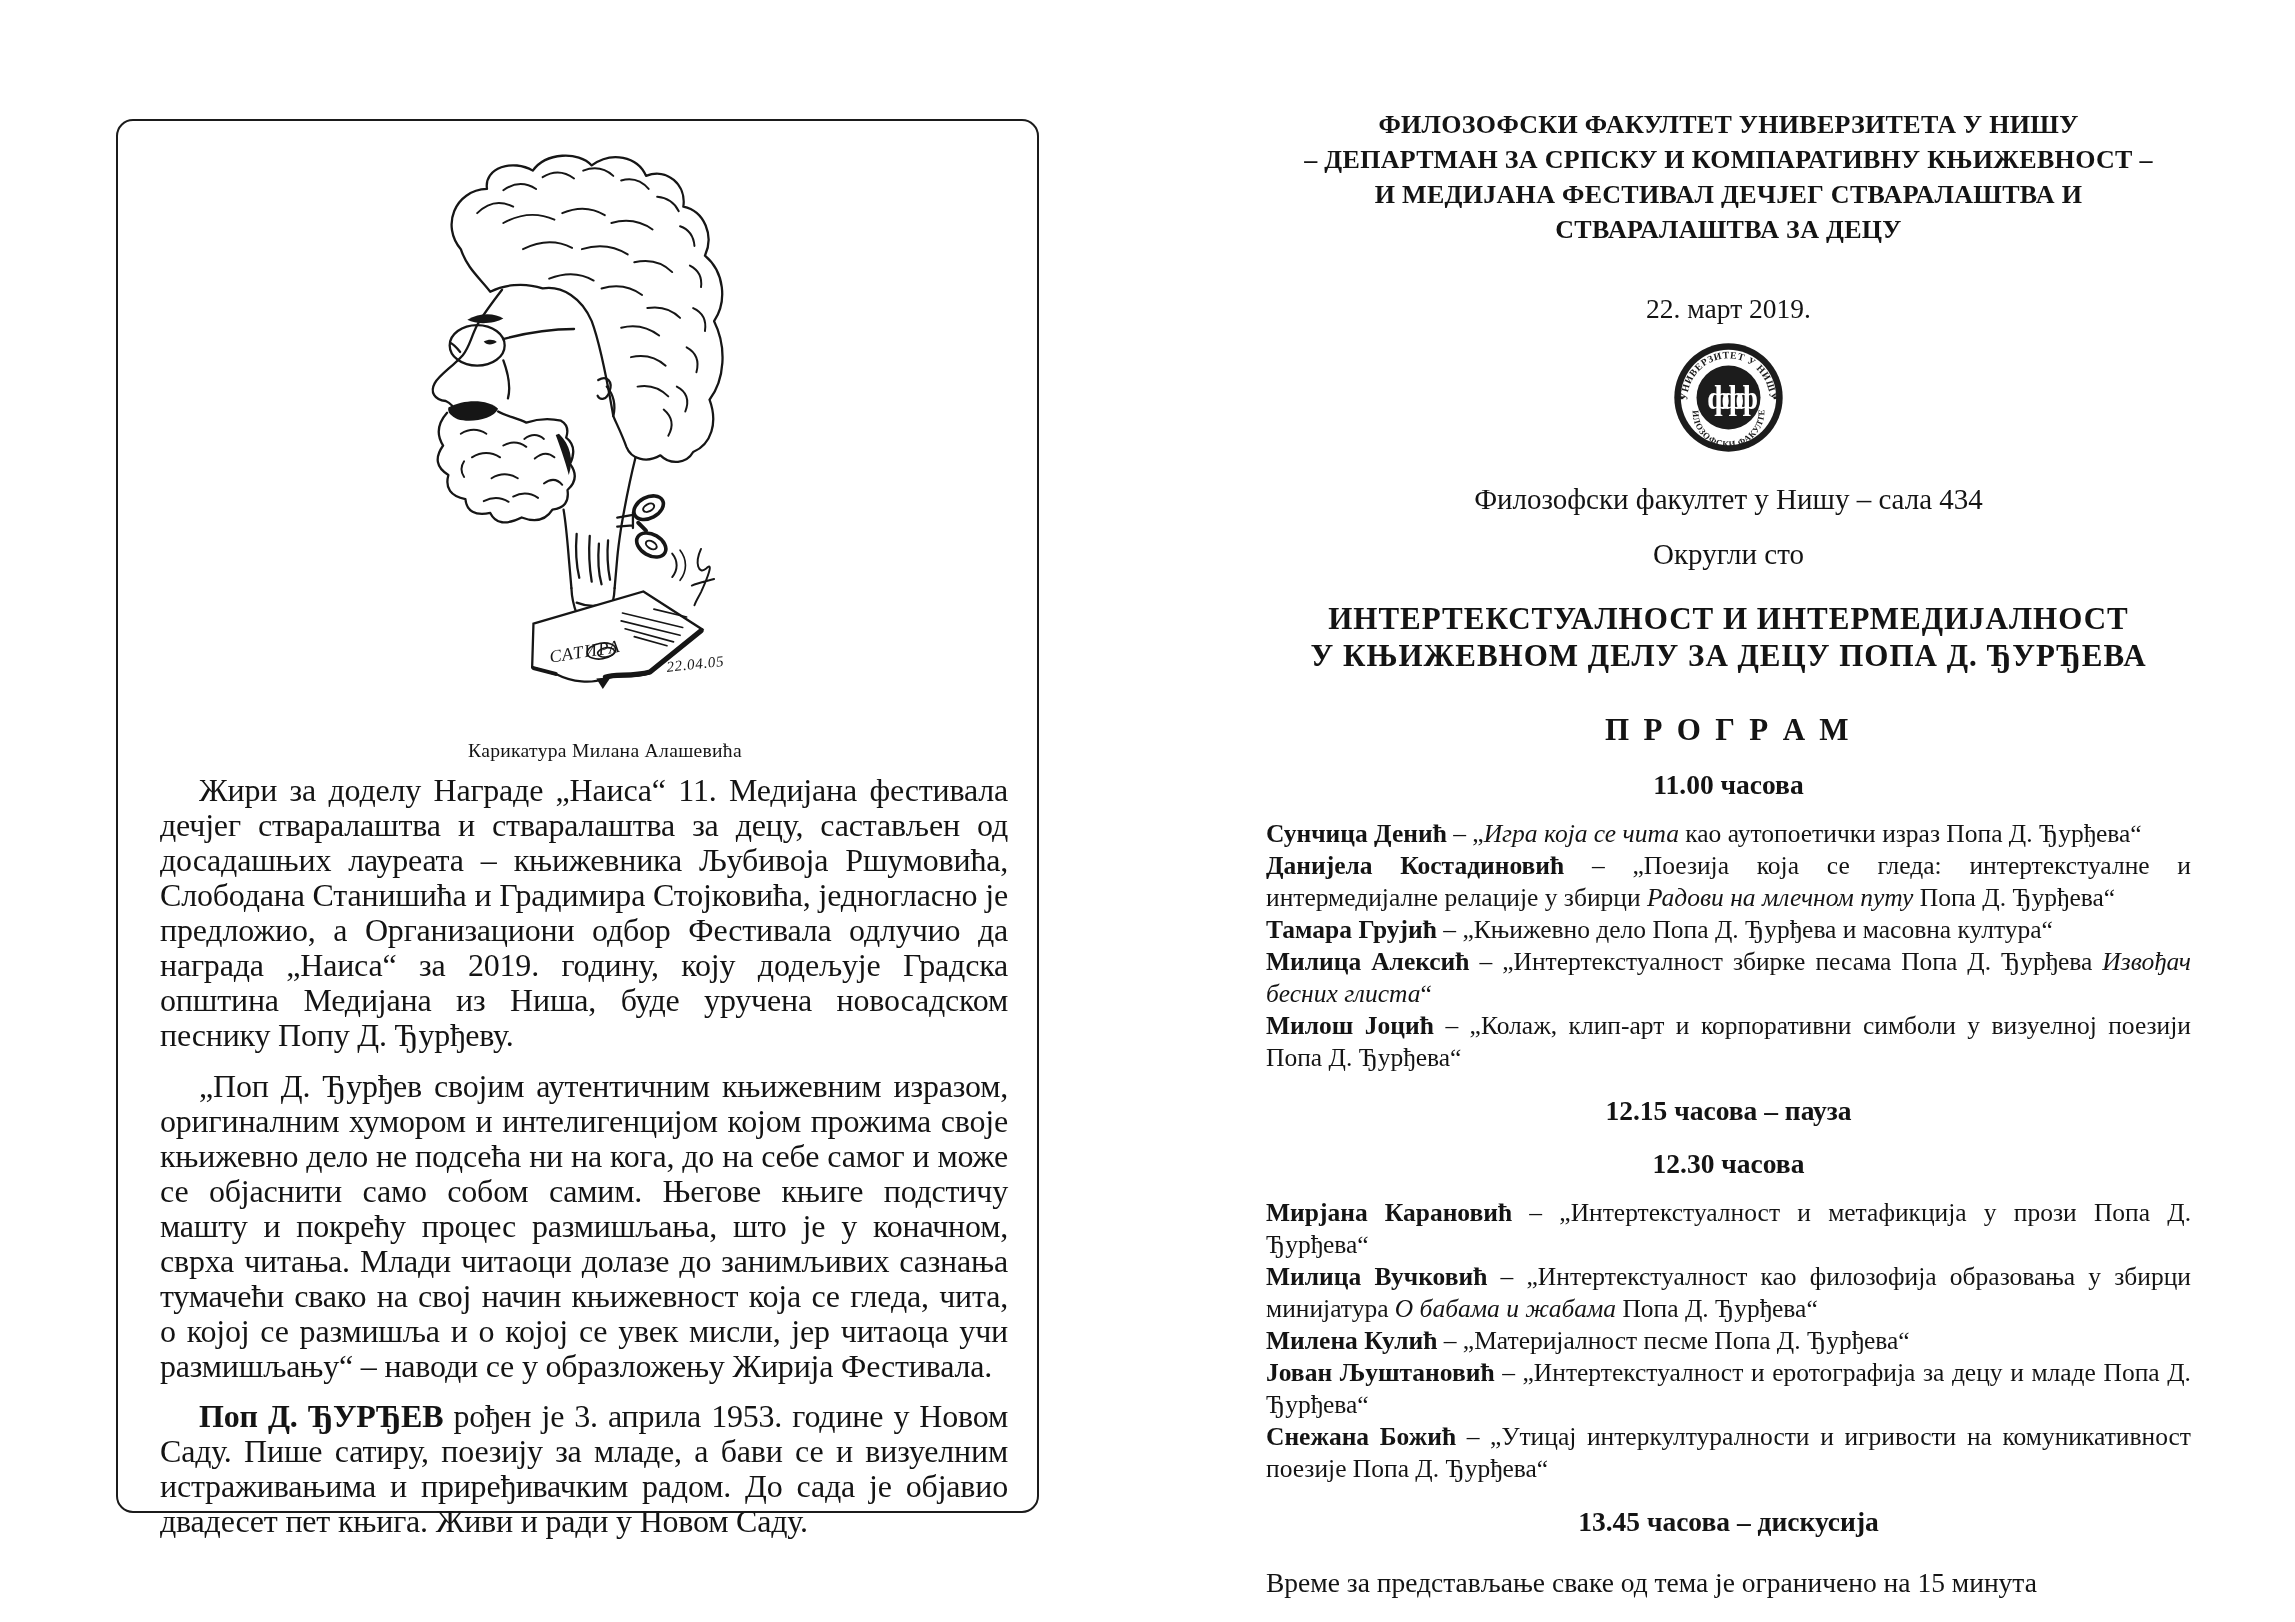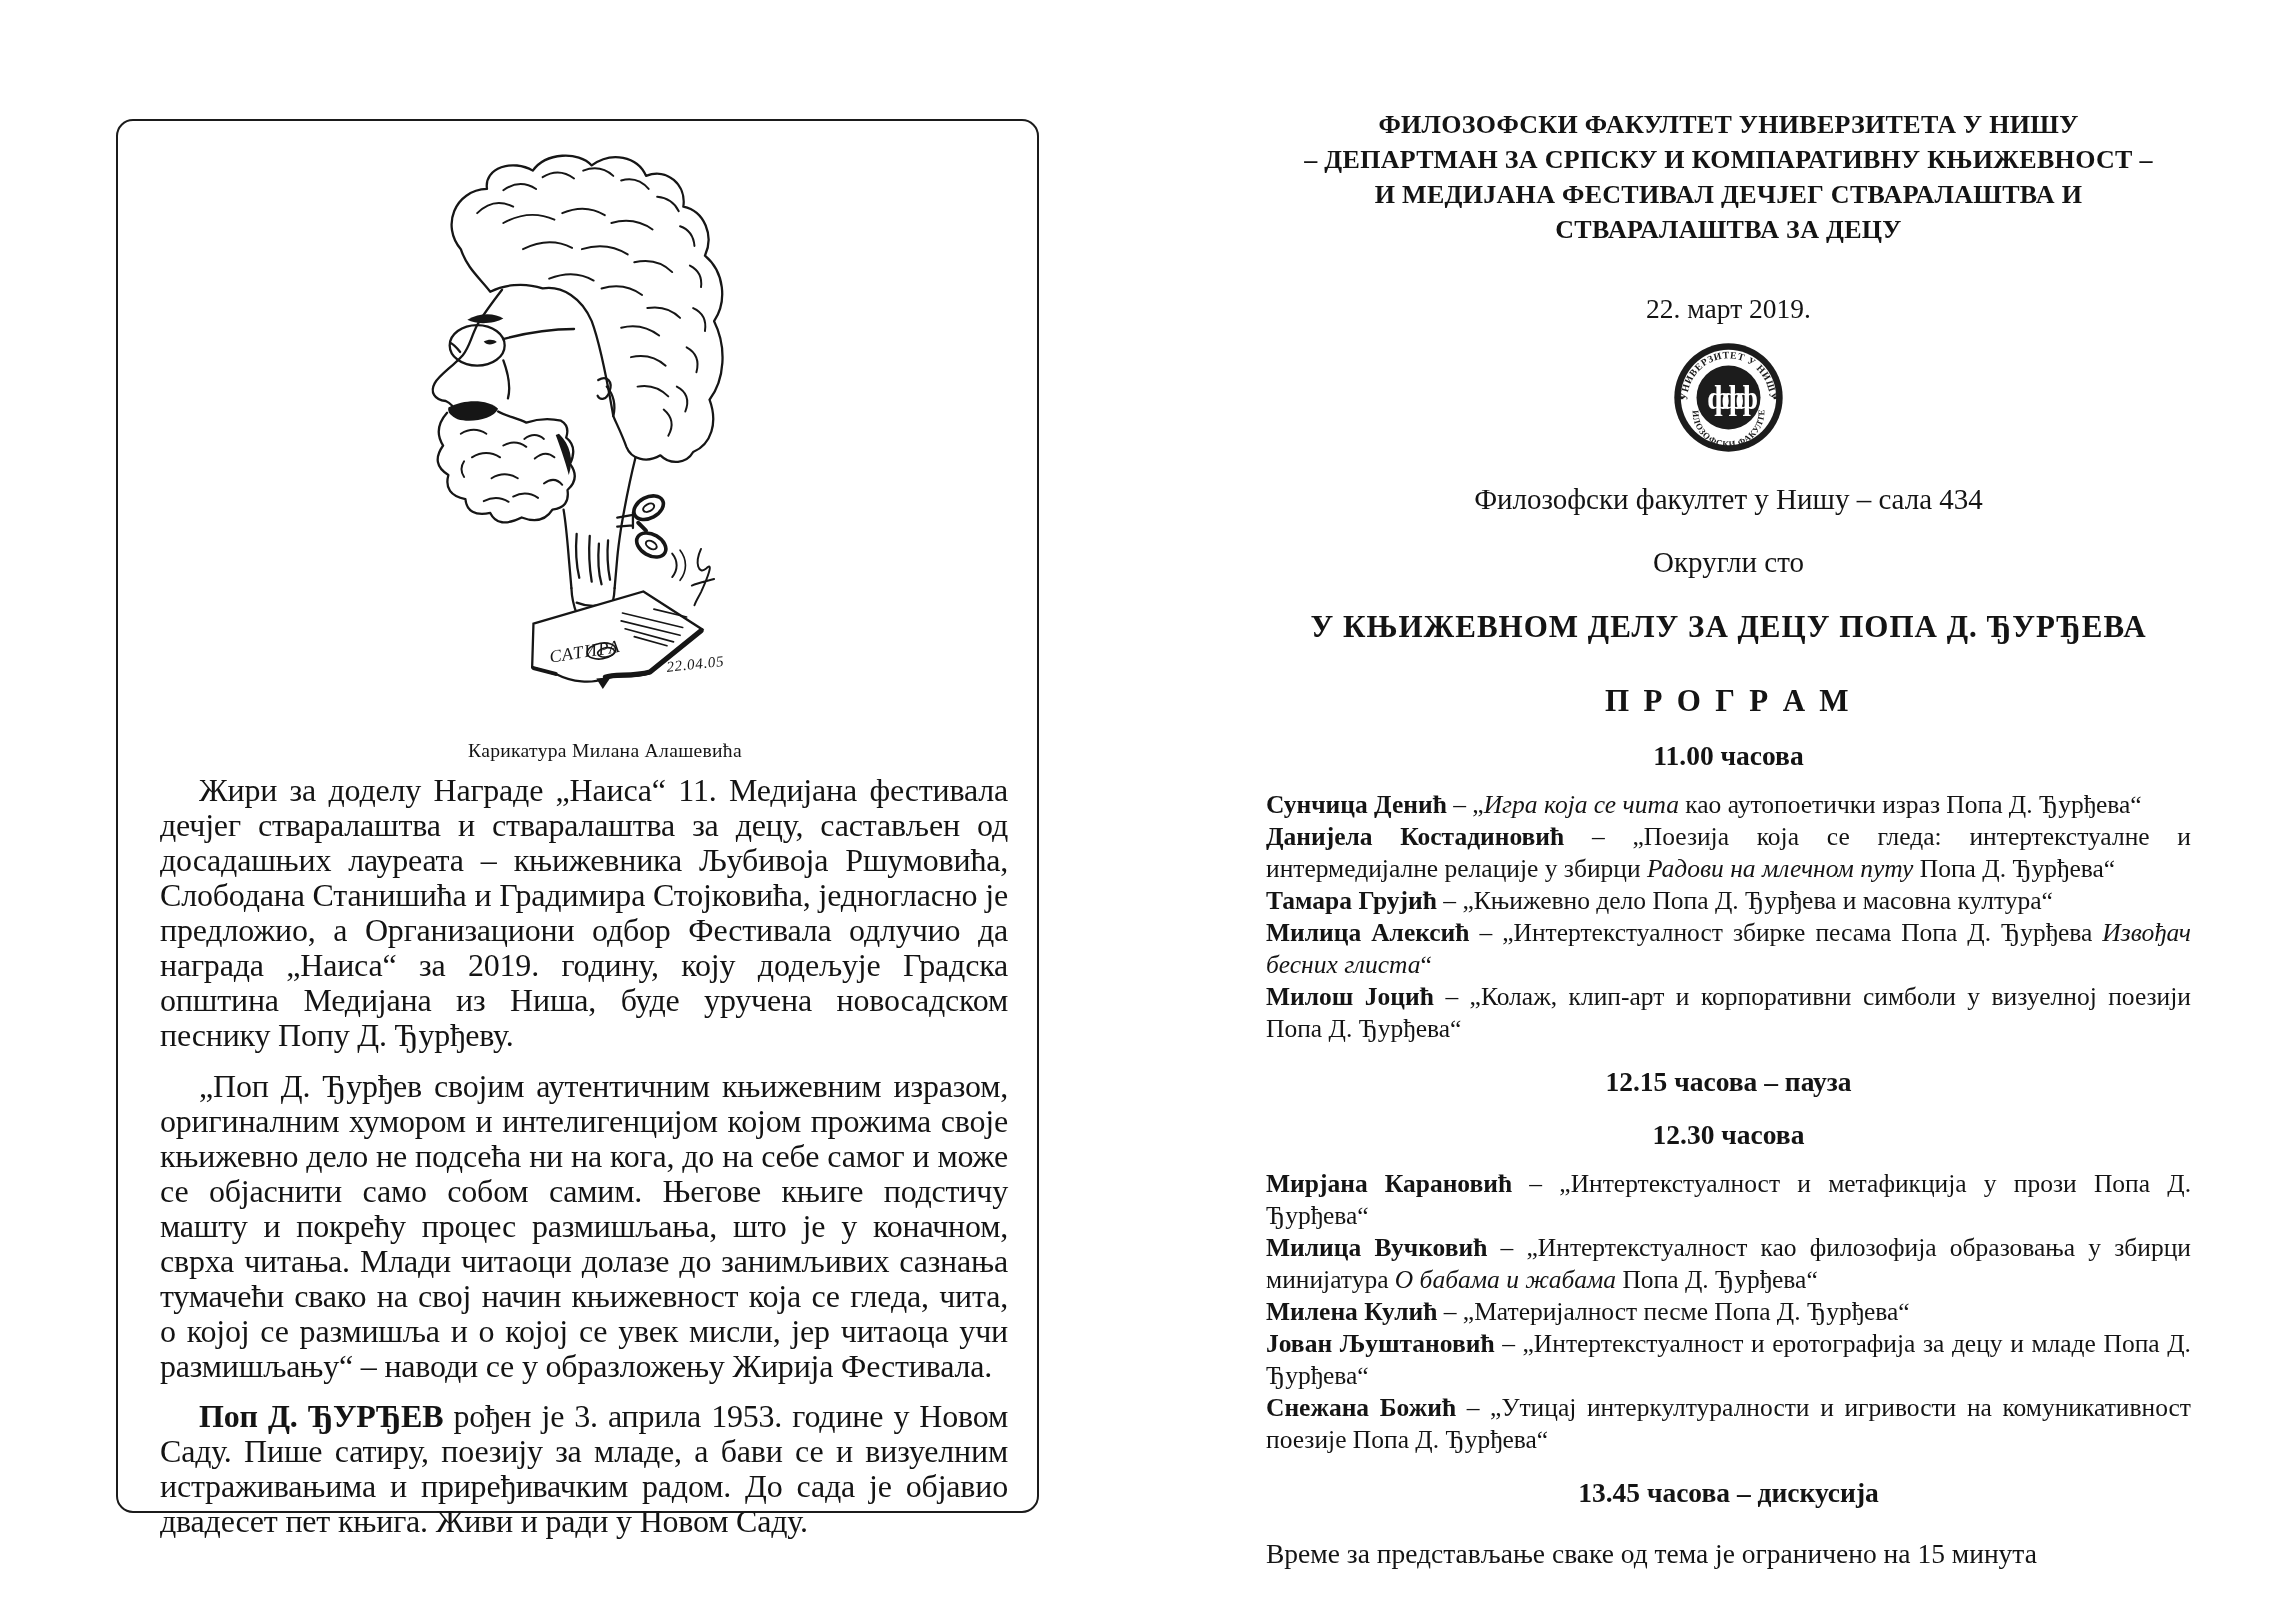--- a/index.html
+++ b/index.html
@@ -21,21 +21,21 @@
   .ink-f{fill:#161616;stroke:none;}
   .paper{fill:#ffffff;stroke:#161616;}
 
   
   .right-page{position:absolute;left:1266px;top:0;width:925px;}
   .rp-header{font-weight:bold;font-size:26px;line-height:35px;text-align:center;
              margin:107px 0 0 0;letter-spacing:0.3px;}
   .rp-date{text-align:center;font-size:27.5px;margin-top:46px;}
   .logo-wrap{width:111px;margin:17px auto 0 auto;}
   .rp-venue{text-align:center;font-size:29px;margin-top:27.5px;}
-  .rp-event{text-align:center;font-size:29px;margin-top:30px;}
+  .rp-event{text-align:center;font-size:29px;margin-top:22px;}
   .rp-title{text-align:center;font-weight:bold;font-size:31px;line-height:37px;
             margin-top:29px;letter-spacing:1px;}
   .rp-program{text-align:center;font-weight:bold;font-size:31px;margin-top:38px;
               letter-spacing:3.3px;}
   .sections .section-heading{text-align:center;font-weight:bold;font-size:27.5px;
               margin:21px 0 17px 0;}
   .sections .entry{font-size:25.5px;line-height:32px;text-align:justify;margin:0;}
   .rp-note{text-align:left;font-size:27.5px;margin-top:29px;}
 </style>
 </head>
@@ -189,20 +189,21 @@
       <rect x="6" y="83" width="10" height="4" fill="#1c1c1c" transform="rotate(8 11 85)"></rect>
       <rect x="154" y="83" width="10" height="4" fill="#1c1c1c" transform="rotate(-8 159 85)"></rect>
       <text x="85" y="102" font-size="50" font-weight="bold" text-anchor="middle" letter-spacing="-13" fill="#ffffff">ффф</text>
     </svg>
   </div>
 
   <div class="rp-venue">Филозофски факултет у Нишу – сала 434</div>
   <div class="rp-event">Округли сто</div>
 
   <div class="rp-title">
+    <div>ИНТЕРТЕКСТУАЛНОСТ И ИНТЕРМЕДИЈАЛНОСТ</div>
     <div>У КЊИЖЕВНОМ ДЕЛУ ЗА ДЕЦУ ПОПА Д. ЂУРЂЕВА</div>
   </div>
 
   <div class="rp-program">П Р О Г Р А М</div>
 
   <div class="sections">
       <p class="section-heading">11.00 часова</p>
       <p class="entry"><span style="font-weight: bold;">Сунчица Денић</span><span> – „</span><span style="font-style: italic;">Игра која се чита</span><span> као аутопоетички израз Попа Д. Ђурђева“</span></p>
       <p class="entry"><span style="font-weight: bold;">Данијела Костадиновић</span><span> – „Поезија која се гледа: интертекстуалне и интермедијалне релације у збирци </span><span style="font-style: italic;">Радови на млечном путу</span><span> Попа Д. Ђурђева“</span></p>
       <p class="entry"><span style="font-weight: bold;">Тамара Грујић</span><span> – „Књижевно дело Попа Д. Ђурђева и масовна култура“</span></p>

